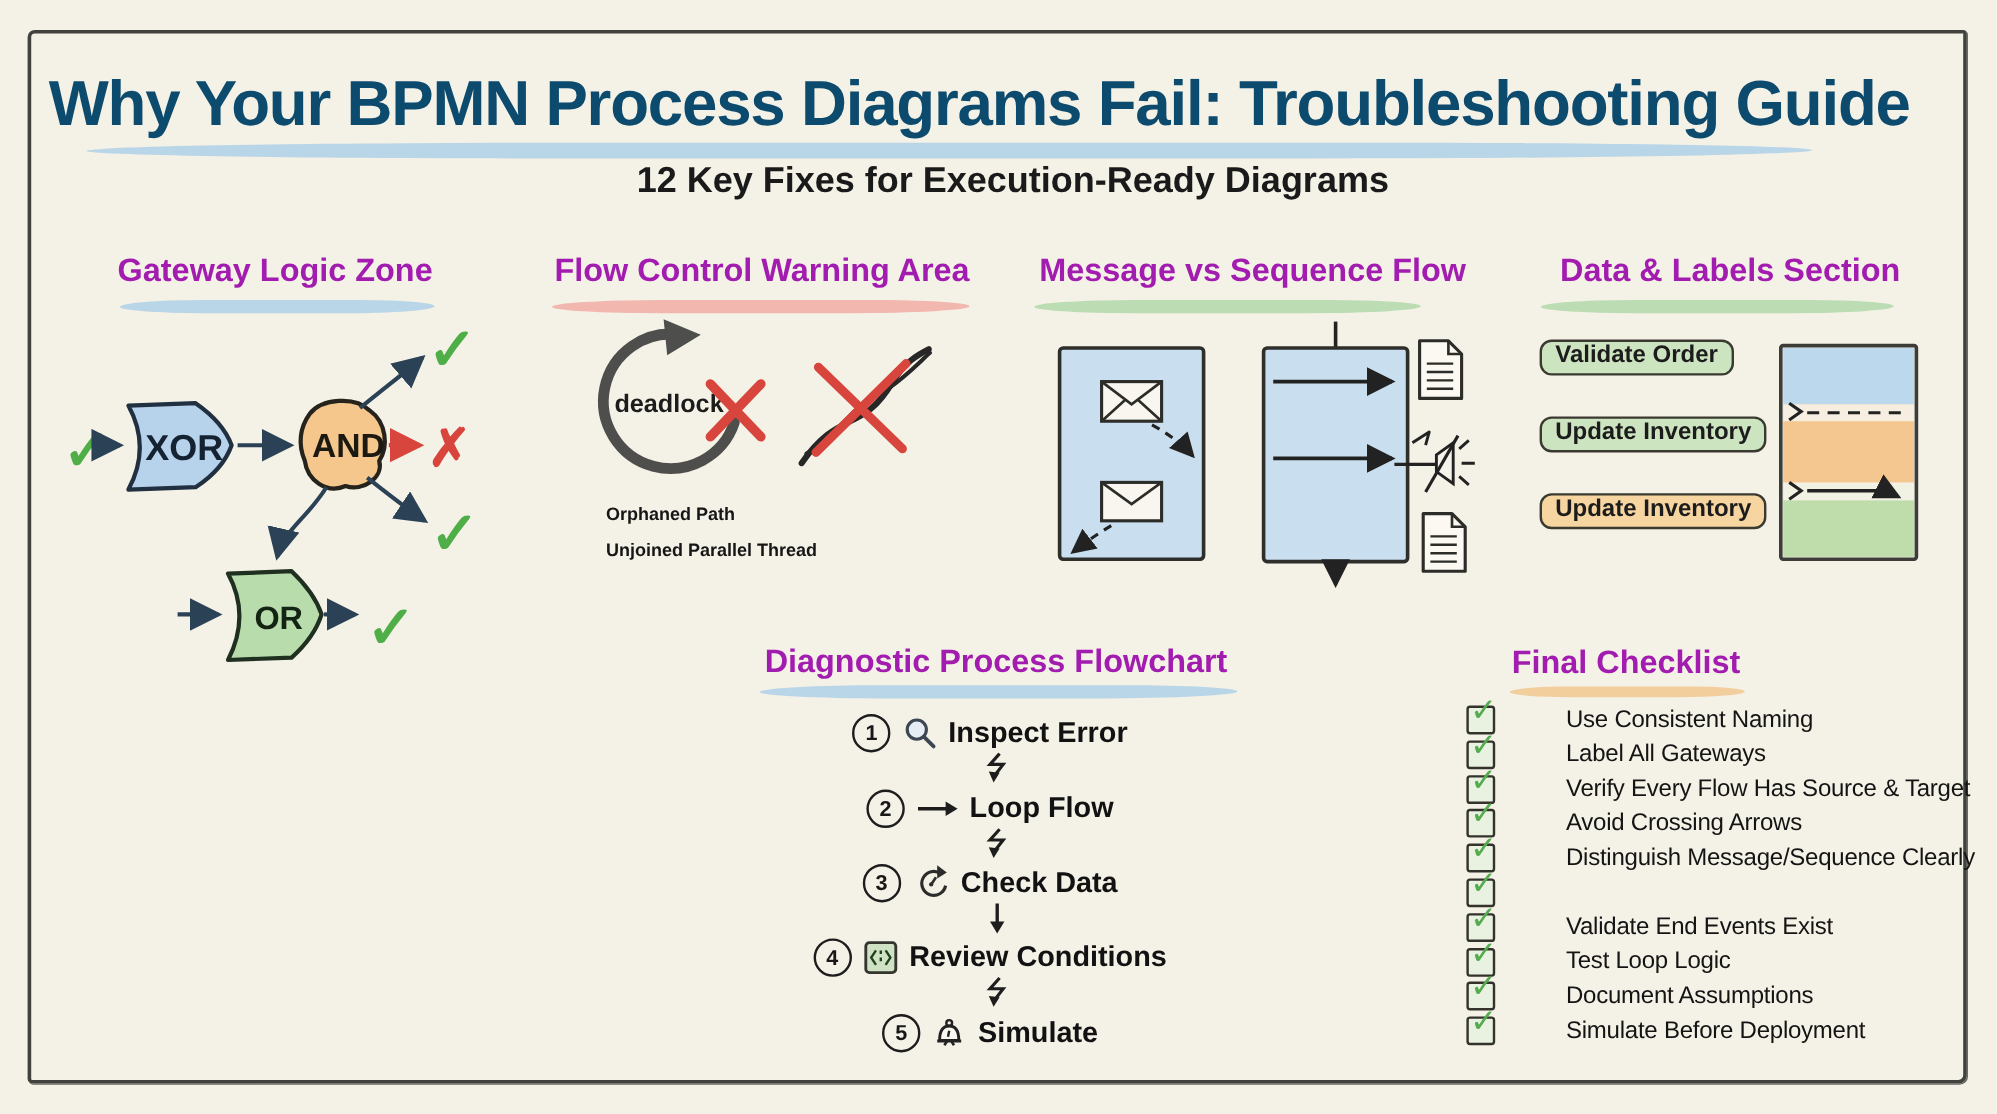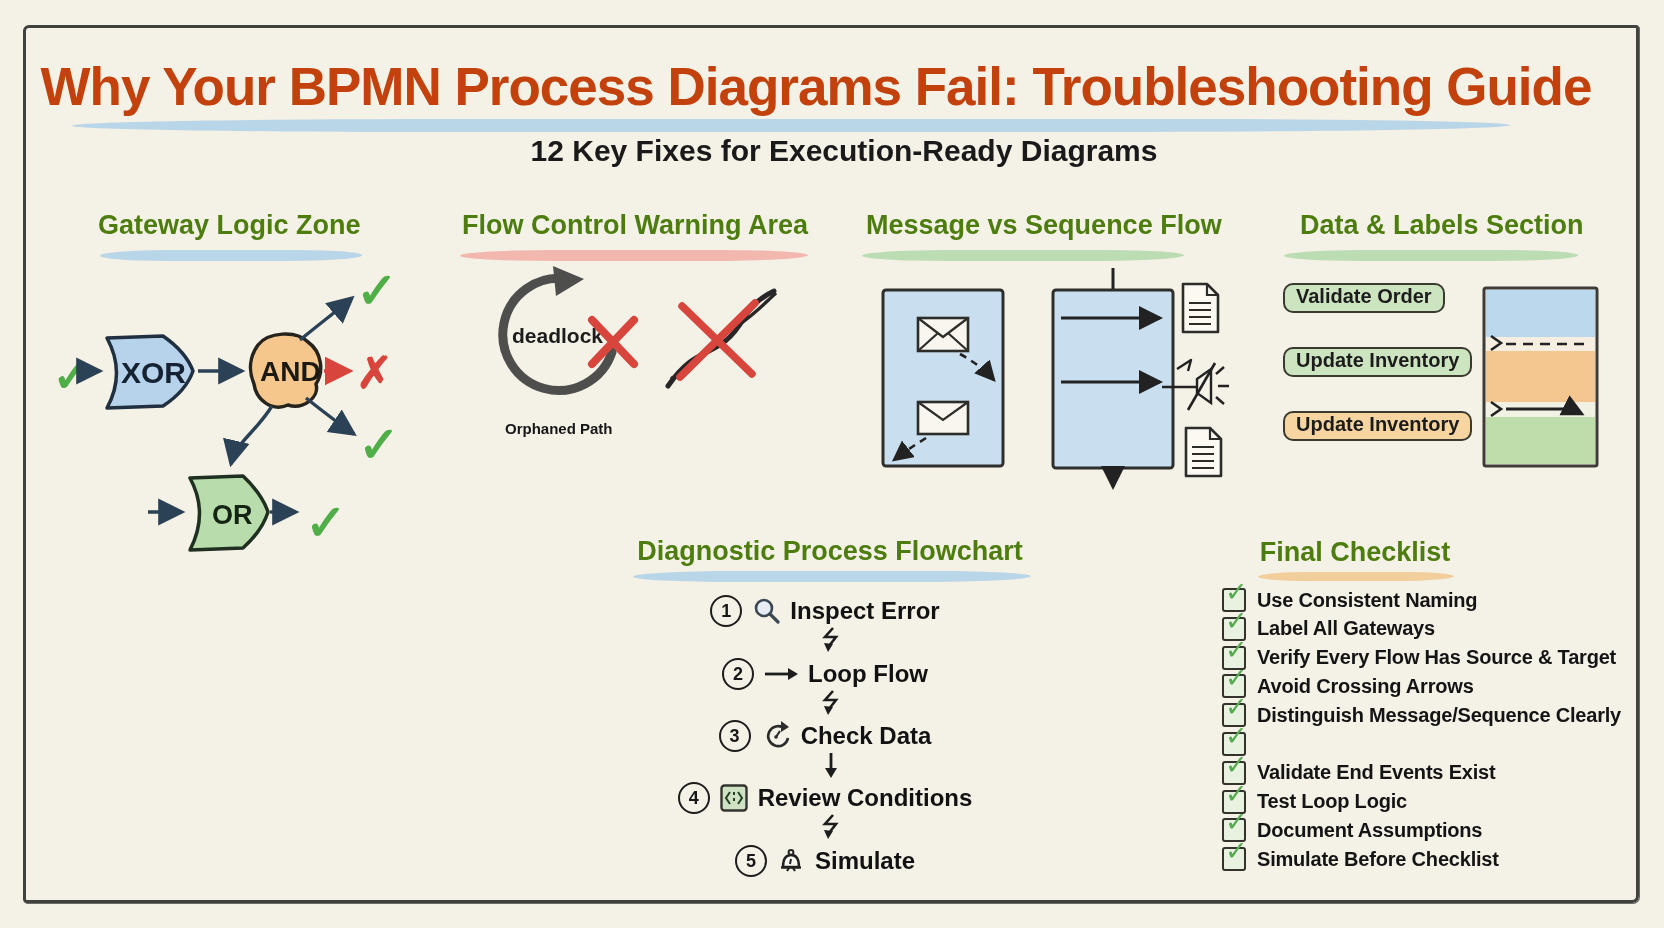--- a/index.html
+++ b/index.html
@@ -10,32 +10,32 @@
     color:#171717;
   }
   .abs{position:absolute;}
   .frame{
     left:23px;top:25px;width:1610px;height:872px;
     border:3px solid #41413d;border-radius:6px 3px 7px 4px;
     box-shadow:1px 1px 0 #6b6b64;
   }
   .title{
     left:0;top:56px;width:1632px;text-align:center;
-    font-size:53px;font-weight:bold;letter-spacing:-1px;color:#c2410c;
+    font-size:53px;font-weight:bold;letter-spacing:-1px;color:#0c4a6e;
   }
   .subtitle{
     left:0;top:134px;width:1664px;text-align:center;
     font-size:30px;font-weight:bold;color:#1a1a1a;padding-left:12px;
   }
   .marker{height:11px;border-radius:50% 45% 55% 50%/100% 90% 100% 90%;opacity:.75;}
   .m-blue{background:#a6cbe8;}
   .m-red{background:#f2a49d;}
   .m-green{background:#a9d5a1;}
   .m-orange{background:#f2c183;}
-  .sechead{font-size:27px;font-weight:bold;color:#4d7c0f;white-space:nowrap;}
+  .sechead{font-size:27px;font-weight:bold;color:#a21caf;white-space:nowrap;}
   .issues{left:505px;top:414px;font-size:15px;font-weight:bold;line-height:30px;color:#161616;}
   .pill{
     border:2.6px solid #3a3a31;border-radius:10px;padding:0 11px 3px;
     font-size:20px;font-weight:bold;color:#1c1c1c;white-space:nowrap;
   }
   .p-green{background:#cde4c0;}
   .p-orange{background:#f6d5a0;}
   .fc-head{left:630px;top:536px;width:400px;text-align:center;}
   .cl-head{left:1205px;top:537px;width:300px;text-align:center;}
   .steprow{left:575px;width:500px;height:36px;display:flex;align-items:center;justify-content:center;gap:9px;}
@@ -49,21 +49,21 @@
   .checklist{left:1222px;top:589px;}
   .clrow{display:flex;align-items:center;margin-bottom:6.8px;height:22px;}
   .ckbox{
     width:20px;height:20px;border:2.6px solid #33332c;border-radius:3px;
     background:#e9f2e1;position:relative;margin-right:11px;flex:0 0 auto;
   }
   .ckbox .tick{
     position:absolute;top:-11px;left:1px;color:#55ab4f;
     font-size:27px;font-weight:bold;line-height:1;
   }
-  .cllabel{font-size:20px;font-weight:bold;color:#141414;white-space:nowrap;letter-spacing:-.2px;}
+  .cllabel{font-size:20px;font-weight:normal;color:#141414;white-space:nowrap;letter-spacing:-.2px;margin-left:48px;}
   svg text{font-family:"Liberation Sans","DejaVu Sans",sans-serif;}
 </style>
 </head>
 <body>
 
 <svg width="0" height="0" style="position:absolute">
   <defs>
     <marker id="ah-dark" markerWidth="9" markerHeight="9" refX="7" refY="4" orient="auto">
       <path d="M0,0 L8,4 L0,8 Z" fill="#2b4156"></path>
     </marker>
@@ -123,20 +123,21 @@
   <line x1="592" y1="320" x2="634" y2="364" stroke="#d8453c" stroke-width="8" stroke-linecap="round"></line>
   <line x1="634" y1="320" x2="592" y2="364" stroke="#d8453c" stroke-width="8" stroke-linecap="round"></line>
   <path d="M668,386 C700,340 718,362 744,318 C754,302 764,296 774,291" fill="none" stroke="#272727" stroke-width="5" stroke-linecap="round"></path>
   <path d="M672,378 C696,366 714,332 740,324 C757,312 767,301 775,294" fill="none" stroke="#272727" stroke-width="3.4" stroke-linecap="round"></path>
   <line x1="682" y1="306" x2="752" y2="374" stroke="#d8453c" stroke-width="7.5" stroke-linecap="round"></line>
   <line x1="755" y1="303" x2="680" y2="377" stroke="#d8453c" stroke-width="7.5" stroke-linecap="round"></line>
 </svg>
 
 <div class="abs issues">
   <div>Orphaned Path</div>
+  <div>Unjoined Parallel Thread</div>
 </div>
 
 <svg class="abs" style="left:855px;top:255px" width="395" height="250" viewBox="855 255 395 250">
   <rect x="883" y="290" width="120" height="176" fill="#c9dff0" stroke="#2e2e2a" stroke-width="3" rx="3"></rect>
   <g>
     <rect x="918" y="318" width="50" height="33" fill="#f8f6ee" stroke="#2c2c28" stroke-width="2.6"></rect>
     <path d="M918,318 L943,337 L968,318 M918,351 L938,333 M968,351 L948,333" fill="none" stroke="#2c2c28" stroke-width="2.2"></path>
   </g>
   <g>
     <rect x="918" y="402" width="50" height="32" fill="#f8f6ee" stroke="#2c2c28" stroke-width="2.6"></rect>
@@ -319,15 +320,15 @@
   <div class="clrow">
     <span class="ckbox">
         <span class="tick">✓</span>
       </span>
     <span class="cllabel">Document Assumptions</span>
   </div>
   <div class="clrow">
     <span class="ckbox">
         <span class="tick">✓</span>
       </span>
-    <span class="cllabel">Simulate Before Checklist</span>
+    <span class="cllabel">Simulate Before Deployment</span>
   </div>
 </div>
 
 </body></html>

